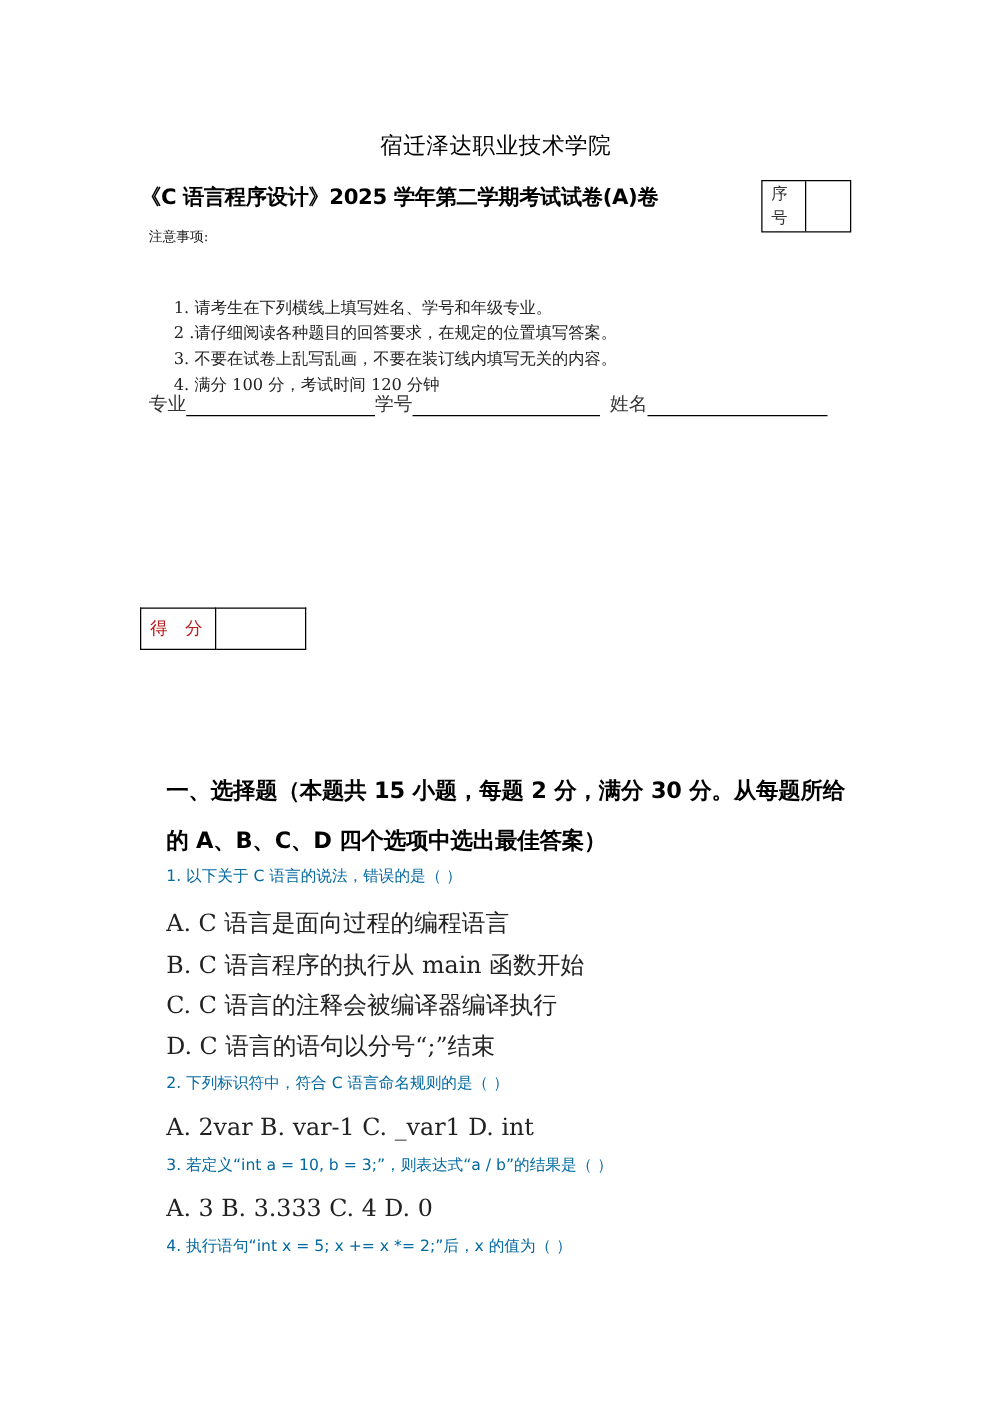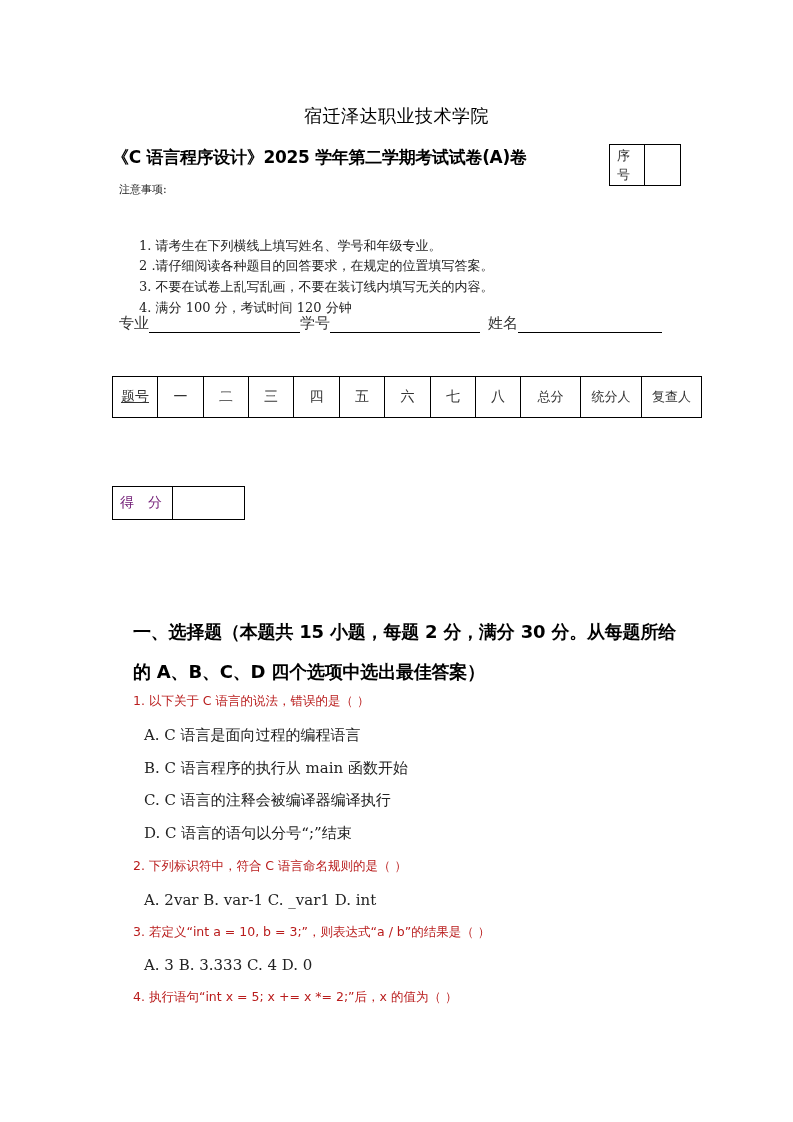--- a/index.html
+++ b/index.html
@@ -20,27 +20,27 @@
   .notice-item { left: 139px; font-size: 13px; color: #222; white-space: nowrap; margin-top: 33px; }
   .field-row { left: 119px; top: 314px; font-size: 15px; color: #333; white-space: nowrap;
                display: flex; align-items: flex-end; }
   .field-label { }
   .field-line { display: inline-block; border-bottom: 1px solid #000; height: 18px; }
   table.score { position: absolute; left: 112px; top: 376px; border-collapse: collapse; }
   table.score td { border: 1px solid #000; padding: 0; text-align: center; vertical-align: middle;
                    font-size: 14px; color: #333; height: 40px; }
   table.score td.hdr-first { text-decoration: underline; }
   table.grade { position: absolute; left: 112px; top: 486px; border-collapse: collapse; }
-  table.grade td { border: 1px solid #000; font-size: 14px; color: #701a75; height: 32px; padding: 0 0 0 7px; }
+  table.grade td { border: 1px solid #000; font-size: 14px; color: #b91c1c; height: 32px; padding: 0 0 0 7px; }
   .section-title { left: 133px; font-family: "DejaVu Sans", "Liberation Sans", sans-serif;
                    font-weight: bold; font-size: 18px; white-space: nowrap; letter-spacing: -0.2px; }
   .q-stem { left: 133px; font-family: "DejaVu Sans", "Liberation Sans", sans-serif;
-            font-size: 12.5px; color: #b91c1c; white-space: nowrap; }
+            font-size: 12.5px; color: #0369a1; white-space: nowrap; }
   .q-opt { left: 133px; font-family: "DejaVu Serif", "Liberation Serif", serif;
-           font-size: 15px; color: #222; white-space: nowrap; margin-left: 11px; }
+           font-size: 19px; color: #222; white-space: nowrap; }
 </style>
 </head>
 <body>
 
 <div class="abs school-title">宿迁泽达职业技术学院</div>
 <div class="abs exam-title">《C 语言程序设计》2025 学年第二学期考试试卷(A)卷</div>
 
 <div class="abs serial-box">
   <div class="serial-label">
     <div>序</div>
@@ -60,34 +60,20 @@
   <span class="field-line" style="width:151px"></span>
   <span class="field-label">学号</span>
   <span class="field-line" style="width:150px"></span>
   <span style="display:inline-block;width:8px"></span>
   <span class="field-label">姓名</span>
   <span class="field-line" style="width:144px"></span>
 </div>
 
 <table class="score">
   <tbody>
-      <tr>
-    <td class="hdr-first" style="width:44px">题号</td>
-    <td style="width:45px">一</td>
-    <td style="width:44px">二</td>
-    <td style="width:44px">三</td>
-    <td style="width:45px">四</td>
-    <td style="width:44px">五</td>
-    <td style="width:45px">六</td>
-    <td style="width:44px">七</td>
-    <td style="width:44px">八</td>
-    <td style="width:59px;font-size:13px">总分</td>
-    <td style="width:60px;font-size:13px">统分人</td>
-    <td style="width:59px;font-size:13px">复查人</td>
-  </tr>
 </tbody>
   </table>
 
 <table class="grade">
   <tbody>
       <tr>
     <td style="width:52px">得　分</td>
     <td style="width:64px"></td>
   </tr>
 </tbody>

